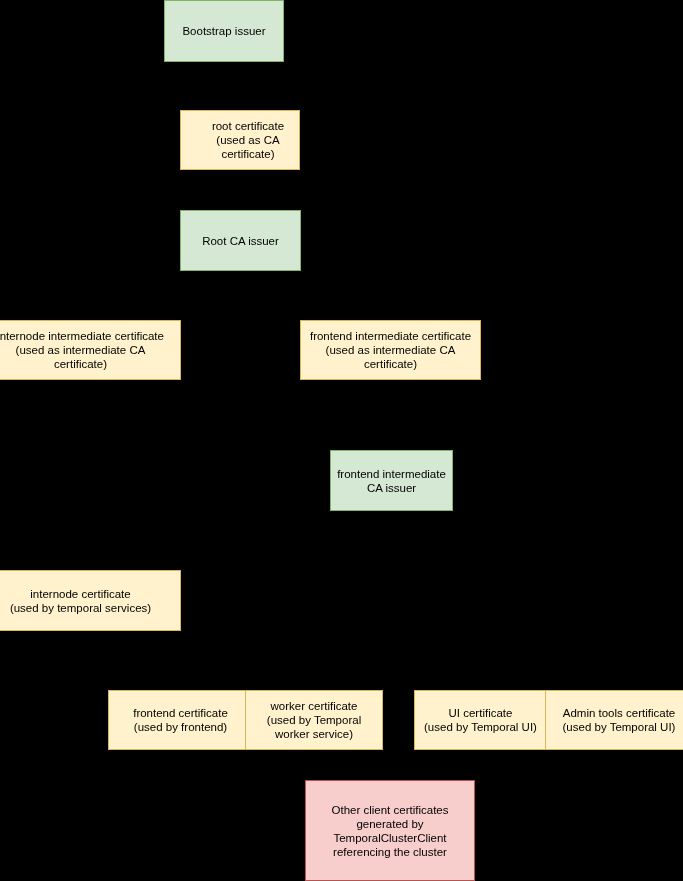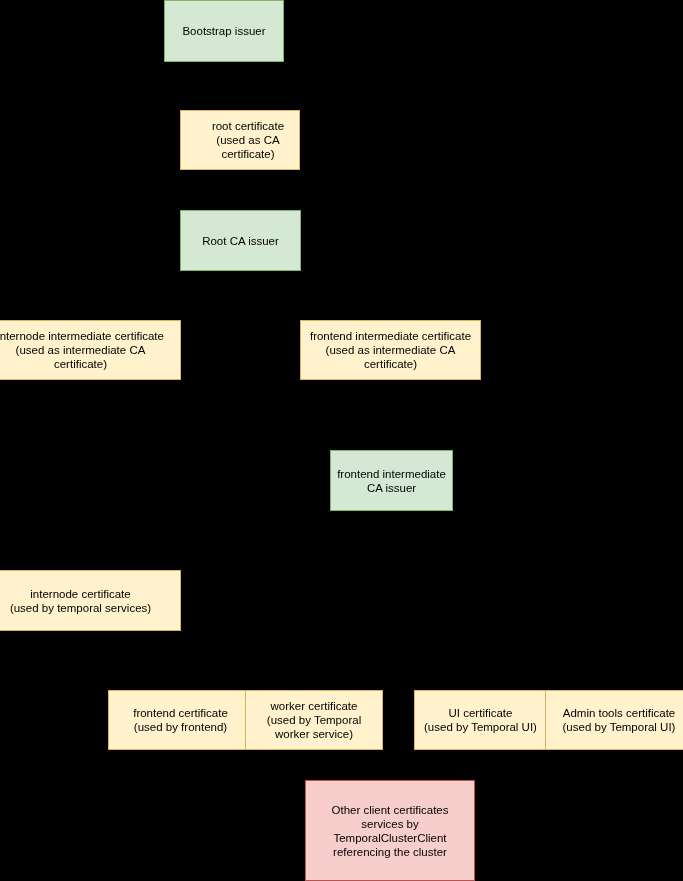--- a/index.html
+++ b/index.html
@@ -109,16 +109,16 @@
     <div class="node yellow" style="left: 98px; top: 690px; width: 145px; height: 60px; margin-left: 10px;"><span>frontend certificate
 (used by frontend)</span></div>
     <div class="node yellow" style="left: 245px; top: 690px; width: 138px; height: 60px;"><span>worker certificate
 (used by Temporal
 worker service)</span></div>
     <div class="node yellow" style="left: 398px; top: 690px; width: 133px; height: 60px; margin-left: 16px;"><span>UI certificate
 (used by Temporal UI)</span></div>
     <div class="node yellow" style="left: 545px; top: 690px; width: 148px; height: 60px;"><span>Admin tools certificate
 (used by Temporal UI)</span></div>
     <div class="node pink" style="left: 305px; top: 780px; width: 170px; height: 101px;"><span>Other client certificates
-services by
+generated by
 TemporalClusterClient
 referencing the cluster</span></div>
   </div>
 
 </body></html>

